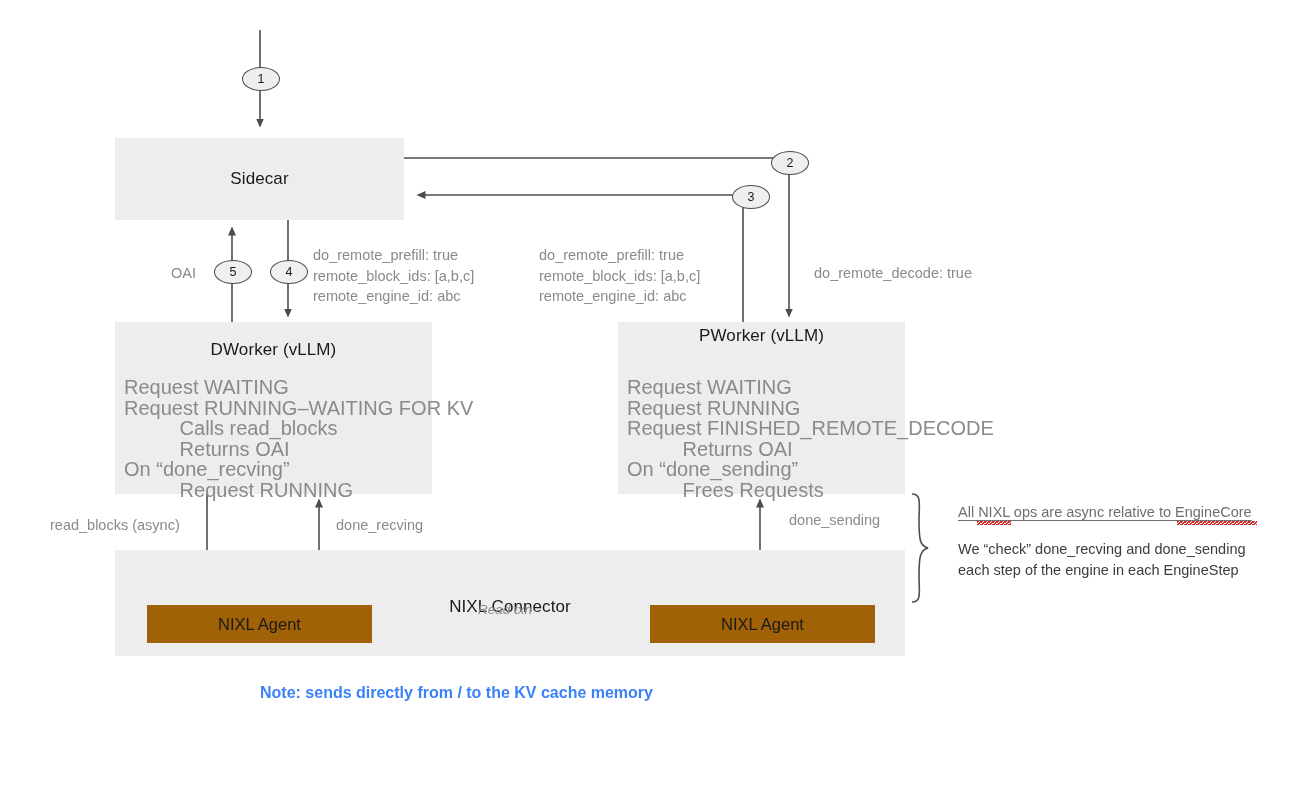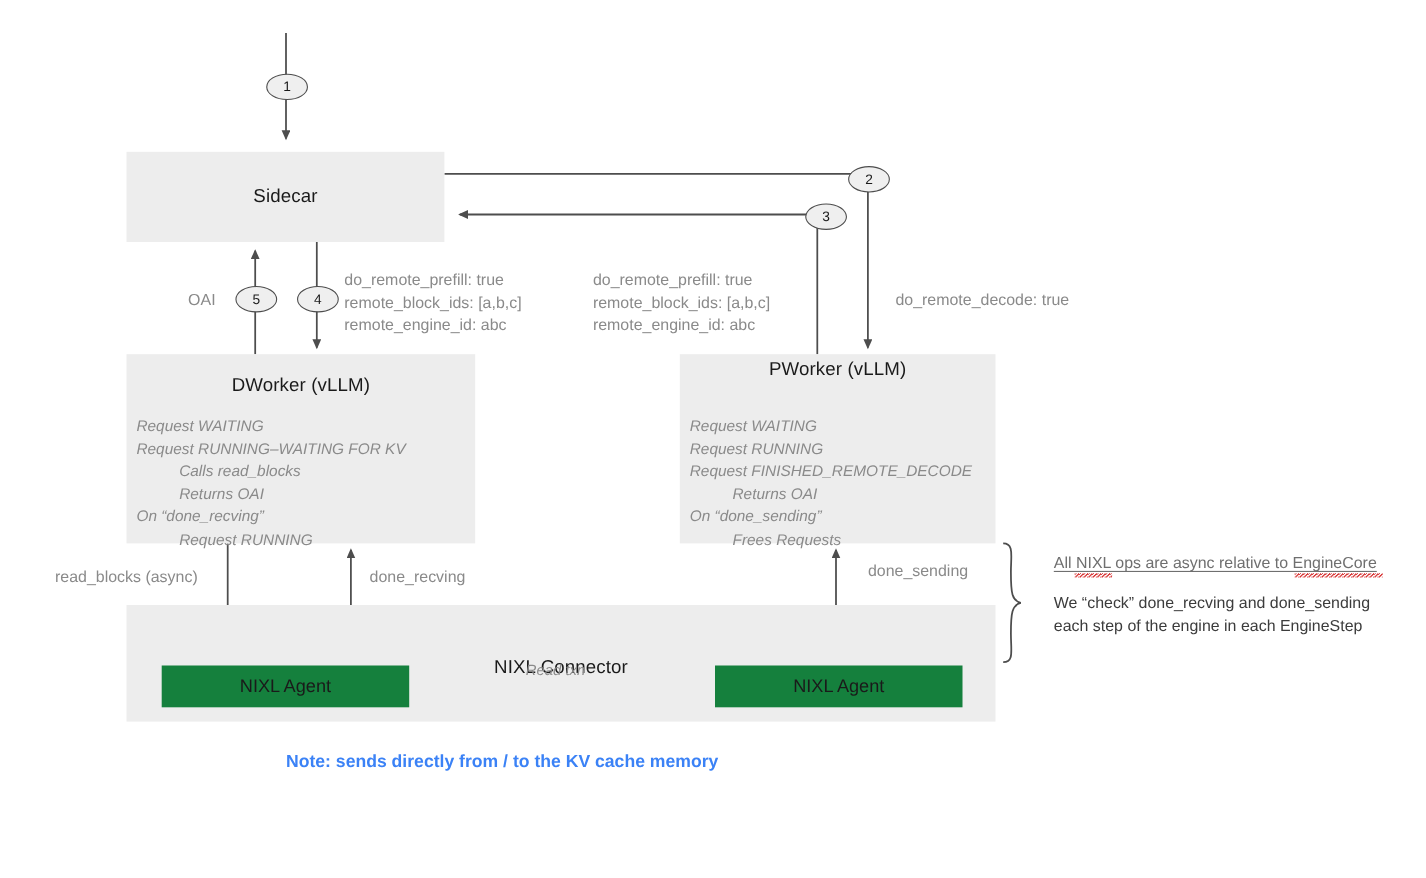--- a/index.html
+++ b/index.html
@@ -29,28 +29,27 @@
     position: absolute;
     width: 100%;
     text-align: center;
     color: #1a1a1a;
     font-size: 17px;
     letter-spacing: 0.1px;
   }
   .box-lines {
     position: absolute;
     color: #8a8a8a;
-    font-size: 14px;
+    font-size: 20px;
     line-height: 20.5px;
     white-space: pre;
-    font-style: italic;
   }
   .agent {
     position: absolute;
-    background: #15803d;
+    background: #a16207;
     display: flex;
     align-items: center;
     justify-content: center;
     color: #1a1a1a;
     font-size: 16.5px;
   }
   .lbl {
     position: absolute;
     color: #8a8a8a;
     font-size: 14.5px;

